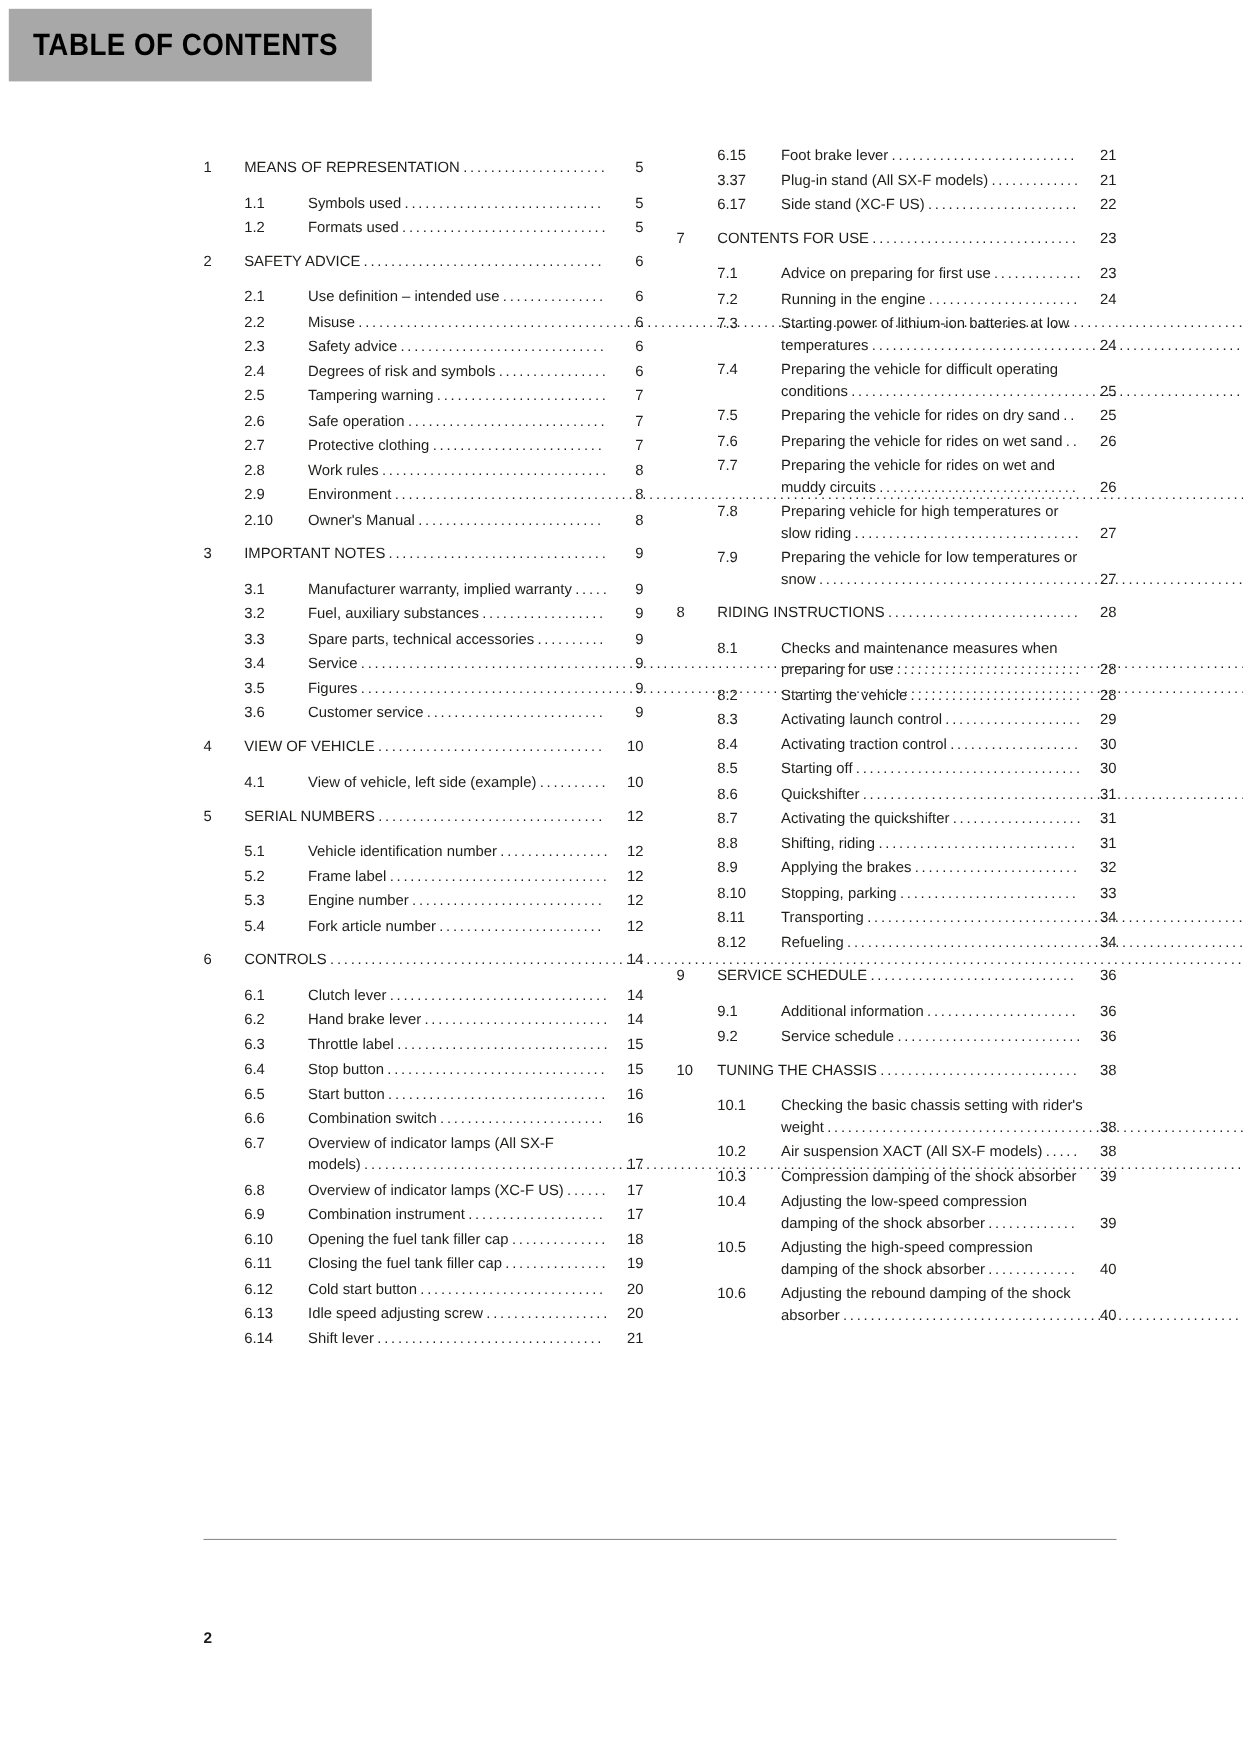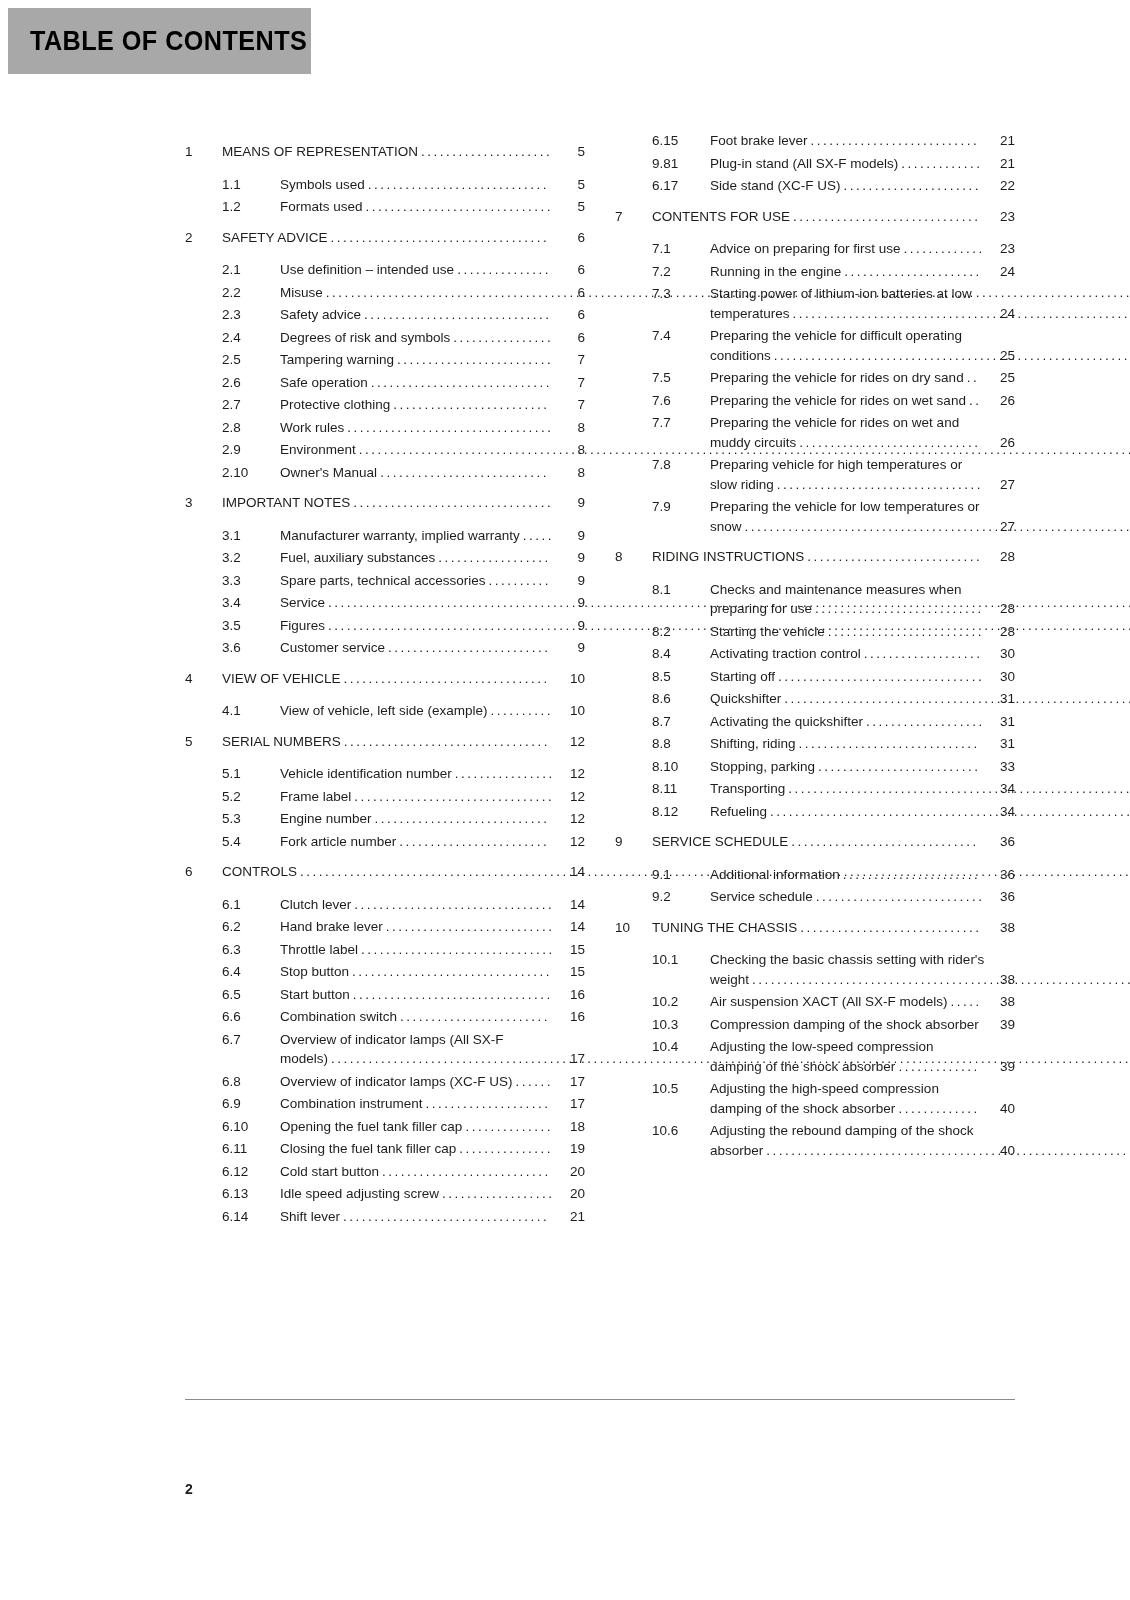--- a/index.html
+++ b/index.html
@@ -9,21 +9,21 @@
     height: 1600px;
     position: relative;
     overflow: hidden;
     font-family: "Liberation Sans", sans-serif;
     color: #1d1d1b;
   }
   .header-box {
     position: absolute;
     left: 8px;
     top: 8px;
-    width: 303px;
+    width: 330px;
     height: 66px;
     background: #a8a8a8;
     display: flex;
     align-items: center;
     padding-left: 22px;
   }
   .header-title {
     font-size: 28px;
     font-weight: bold;
     color: #000000;
@@ -308,21 +308,21 @@
           <span class="toc-page">21</span>
         </div>
       </section>
     <section class="toc-col">
         <div class="toc-row section">
           <span class="toc-num">6.15</span>
           <span class="toc-text"><span class="toc-label">Foot brake lever</span><span class="toc-dots">...........................</span></span>
           <span class="toc-page">21</span>
         </div>
         <div class="toc-row section">
-          <span class="toc-num">9.81</span>
+          <span class="toc-num">3.37</span>
           <span class="toc-text"><span class="toc-label">Plug-in stand (All SX-F models)</span><span class="toc-dots">.............</span></span>
           <span class="toc-page">21</span>
         </div>
         <div class="toc-row section">
           <span class="toc-num">6.17</span>
           <span class="toc-text"><span class="toc-label">Side stand (XC-F US)</span><span class="toc-dots">......................</span></span>
           <span class="toc-page">22</span>
         </div>
         <div class="toc-row chapter">
           <span class="toc-num">7</span>
@@ -383,20 +383,25 @@
           <span class="toc-num">8.1</span>
           <span class="toc-text"><span class="toc-label">Checks and maintenance measures when preparing for use</span><span class="toc-dots">...........................</span></span>
           <span class="toc-page">28</span>
         </div>
         <div class="toc-row section">
           <span class="toc-num">8.2</span>
           <span class="toc-text"><span class="toc-label">Starting the vehicle</span><span class="toc-dots">.........................</span></span>
           <span class="toc-page">28</span>
         </div>
         <div class="toc-row section">
+          <span class="toc-num">8.3</span>
+          <span class="toc-text"><span class="toc-label">Activating launch control</span><span class="toc-dots">....................</span></span>
+          <span class="toc-page">29</span>
+        </div>
+        <div class="toc-row section">
           <span class="toc-num">8.4</span>
           <span class="toc-text"><span class="toc-label">Activating traction control</span><span class="toc-dots">...................</span></span>
           <span class="toc-page">30</span>
         </div>
         <div class="toc-row section">
           <span class="toc-num">8.5</span>
           <span class="toc-text"><span class="toc-label">Starting off</span><span class="toc-dots">.................................</span></span>
           <span class="toc-page">30</span>
         </div>
         <div class="toc-row section">
@@ -406,20 +411,25 @@
         </div>
         <div class="toc-row section">
           <span class="toc-num">8.7</span>
           <span class="toc-text"><span class="toc-label">Activating the quickshifter</span><span class="toc-dots">...................</span></span>
           <span class="toc-page">31</span>
         </div>
         <div class="toc-row section">
           <span class="toc-num">8.8</span>
           <span class="toc-text"><span class="toc-label">Shifting, riding</span><span class="toc-dots">.............................</span></span>
           <span class="toc-page">31</span>
+        </div>
+        <div class="toc-row section">
+          <span class="toc-num">8.9</span>
+          <span class="toc-text"><span class="toc-label">Applying the brakes</span><span class="toc-dots">........................</span></span>
+          <span class="toc-page">32</span>
         </div>
         <div class="toc-row section">
           <span class="toc-num">8.10</span>
           <span class="toc-text"><span class="toc-label">Stopping, parking</span><span class="toc-dots">..........................</span></span>
           <span class="toc-page">33</span>
         </div>
         <div class="toc-row section">
           <span class="toc-num">8.11</span>
           <span class="toc-text"><span class="toc-label">Transporting</span><span class="toc-dots">........................................................................................................................................................................................................</span></span>
           <span class="toc-page">34</span>

